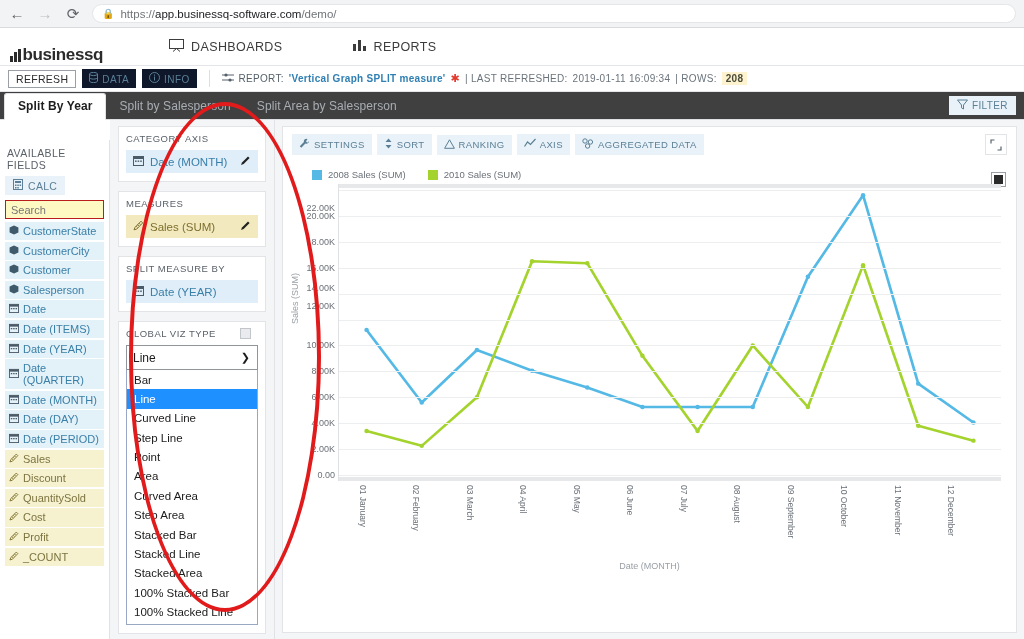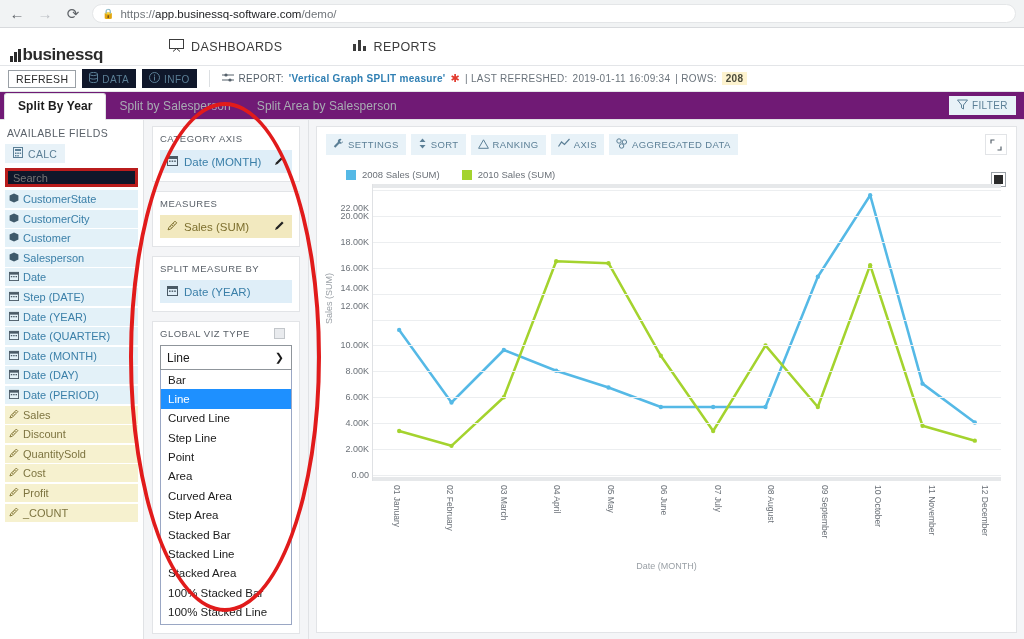--- a/index.html
+++ b/index.html
@@ -64,21 +64,21 @@
   #report-meta { display:flex; align-items:center; gap:5px;
     color:#55606a; letter-spacing:0.3px; font-size:10px; }
   #report-meta .rep-name { color:#2f7fb3; font-weight:bold; }
   #report-meta .star { color:#e23b2e; font-size:11px; }
   #report-meta .dim { color:#6a737b; }
   #rows-badge { background:#fdf3cf; padding:1px 4px; color:#4a4a3a;
     font-weight:bold; }
 
   
   #tab-strip {
-    height:28px; background:#701a75; border-bottom:1px solid #dfe1e4;
+    height:28px; background:#404040; border-bottom:1px solid #dfe1e4;
     display:flex; align-items:flex-end; padding-left:4px; position:relative;
   }
   .tab {
     padding:5px 13px 6px; font-size:12px; color:#a8adb3; cursor:pointer;
     letter-spacing:0.1px;
   }
   .tab.active {
     background:#fff; color:#1d1d1d; font-weight:bold;
     border:1px solid #dfe1e4; border-bottom:1px solid #fff;
     border-radius:3px 3px 0 0; margin-bottom:-1px;
@@ -87,34 +87,34 @@
     position:absolute; right:8px; bottom:4px; display:flex; align-items:center;
     gap:4px; background:#e8f2f8; color:#5b7f96; font-size:10px;
     padding:3px 8px; letter-spacing:0.4px;
   }
 
   
   #main { display:flex; height:calc(639px - 28px - 38px - 26px - 28px); }
 
   
   #left-col {
-    width:144px; border-right:1px solid #e0e2e5; background:#fff;
-    padding:6px 5px 12px; overflow:hidden;
+    width:110px; border-right:1px solid #e0e2e5; background:#fff;
+    padding:6px 5px 12px; overflow:hidden;margin-top:20px;
   }
   #avail-title { font-size:10.5px; color:#5a6169; letter-spacing:0.4px;
     padding:1px 2px 5px; }
   #calc-chip {
     display:inline-flex; align-items:center; gap:5px; background:#e8f2f8;
     color:#5b7f96; font-size:10.5px; padding:3px 8px; margin-bottom:5px;
     letter-spacing:0.3px;
   }
   #search-input {
-    width:100%; height:19px; border:3px solid #b91c1c; font-size:11px;
+    width:100%; height:19px; border:1px solid #b91c1c; font-size:11px;
     padding:0 5px; color:#888; font-family:"Liberation Sans",sans-serif;
-    margin-bottom:3px; background:#0f172a;
+    margin-bottom:3px; background:#fef9c3;
   }
   .field {
     display:flex; align-items:center; gap:4px; font-size:11px;
     padding:3px 4px; margin-bottom:1.5px; cursor:pointer; line-height:1.1;
   }
   .field.dim { background:#e3f1f8; color:#3a7fa8; }
   .field.meas { background:#f6f1cf; color:#7d7440; }
   .f-ico { font-size:10px; line-height:1; }
 
   
@@ -363,21 +363,21 @@
           <span>Date</span>
         </div>
         <div class="field dim">
           <span class="f-ico"><svg width="10" height="10" viewBox="0 0 11 11">
               <rect x="0.5" y="1.5" width="10" height="9" fill="none" stroke="#4a5a66"></rect>
               <rect x="0.5" y="1.5" width="10" height="2.5" fill="#4a5a66"></rect>
               <rect x="2" y="5.5" width="1.6" height="1.4" fill="#4a5a66"></rect>
               <rect x="4.6" y="5.5" width="1.6" height="1.4" fill="#4a5a66"></rect>
               <rect x="7.2" y="5.5" width="1.6" height="1.4" fill="#4a5a66"></rect>
             </svg></span>
-          <span>Step (DATE)</span>
+          <span>Date (ITEMS)</span>
         </div>
         <div class="field dim">
           <span class="f-ico"><svg width="10" height="10" viewBox="0 0 11 11">
               <rect x="0.5" y="1.5" width="10" height="9" fill="none" stroke="#4a5a66"></rect>
               <rect x="0.5" y="1.5" width="10" height="2.5" fill="#4a5a66"></rect>
               <rect x="2" y="5.5" width="1.6" height="1.4" fill="#4a5a66"></rect>
               <rect x="4.6" y="5.5" width="1.6" height="1.4" fill="#4a5a66"></rect>
               <rect x="7.2" y="5.5" width="1.6" height="1.4" fill="#4a5a66"></rect>
             </svg></span>
           <span>Date (YEAR)</span>

